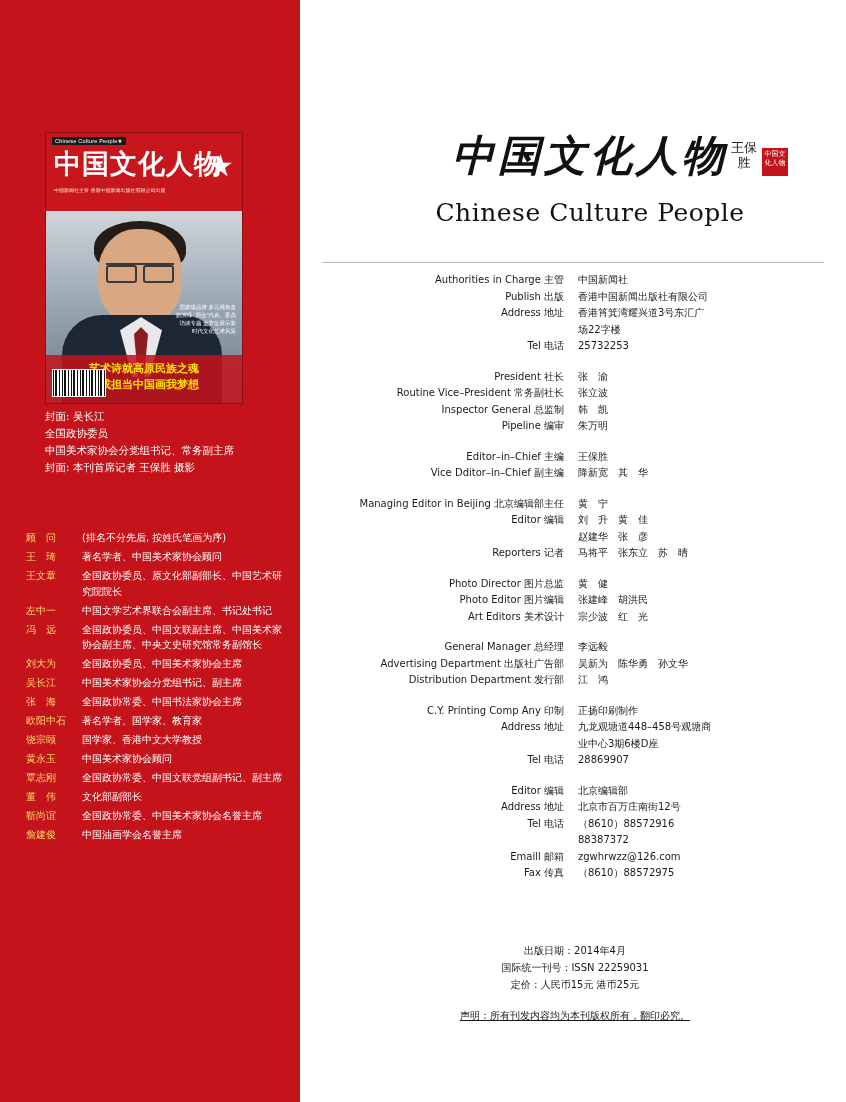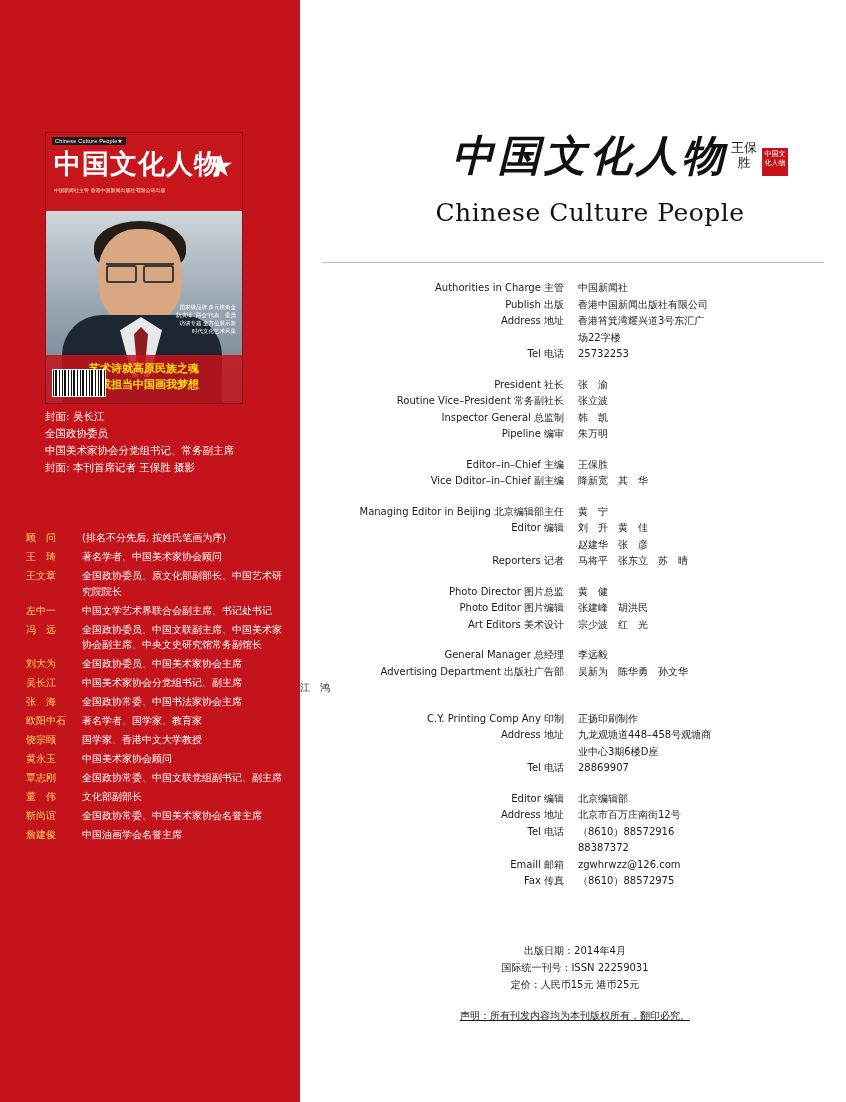--- a/index.html
+++ b/index.html
@@ -275,21 +275,21 @@
     position: absolute;
     left: 22px;
     top: 262px;
     width: 502px;
     height: 1px;
     background: #b9b9b9;
   }
   .imprint {
     position: absolute;
     left: 0;
-    top: 280px;
+    top: 272px;
     width: 438px;
     font-family: "DejaVu Sans", sans-serif;
     font-size: 10px;
     color: #1a1a1a;
   }
   .grp { margin-bottom: 14px; }
   .irow {
     display: flex;
     align-items: flex-start;
     line-height: 16.5px;
@@ -528,20 +528,21 @@
       <div class="grp">
         <div class="irow">
           <div class="ilabel">General Manager  总经理</div>
           <div class="ivalue">李远毅</div>
         </div>
         <div class="irow">
           <div class="ilabel">Advertising Department  出版社广告部</div>
           <div class="ivalue">吴新为　陈华勇　孙文华</div>
         </div>
         <div class="irow">
+          <div class="ilabel">Distribution Department  发行部</div>
           <div class="ivalue">江　鸿</div>
         </div>
       </div>
 
       <div class="grp">
         <div class="irow">
           <div class="ilabel">C.Y. Printing Comp Any  印制</div>
           <div class="ivalue">正扬印刷制作</div>
         </div>
         <div class="irow">

